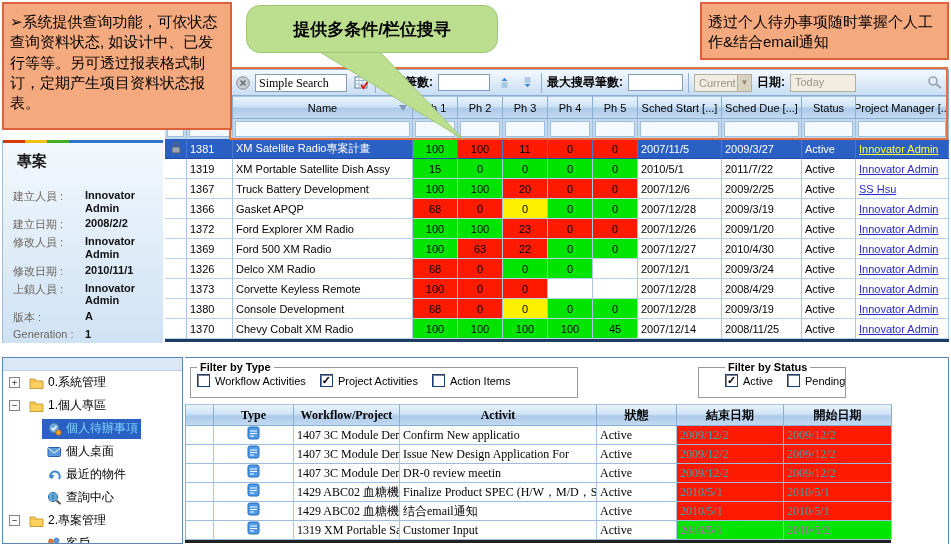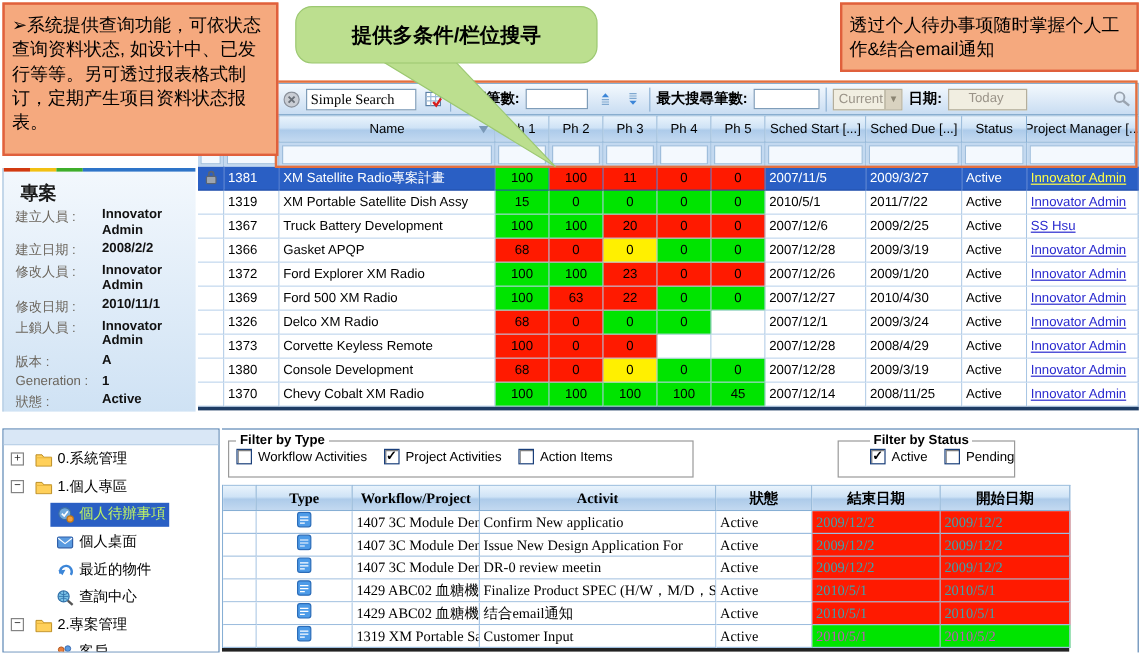--- a/index.html
+++ b/index.html
@@ -29,21 +29,21 @@
   .tb-input.w52 { width: 52px; } .tb-input.w55 { width: 55px; }
   #search-type-field { width: 92px; height: 18px; background: #fff; border: 1px solid #7F9DB9;
     font-family: "Liberation Serif", serif; font-size: 12px; padding: 1px 3px; white-space: nowrap; overflow: hidden; }
   .sep { width: 1px; height: 20px; background: #8FB2D4; }
   .tb-icon { display: inline-flex; align-items: center; justify-content: center; width: 18px; height: 18px; }
   .combo { display: inline-flex; align-items: center; height: 18px; background: #F1EEE1; border: 1px solid #B4AE9C;
     color: #9A9388; font-size: 11px; padding-left: 4px; width: 58px; justify-content: space-between; }
   .combo-arrow { width: 14px; height: 16px; background: #D9D2C0; border-left: 1px solid #B4AE9C; color: #8B8472;
     font-size: 8px; display: flex; align-items: center; justify-content: center; }
   .disabled-field { height: 18px; background: #F1EEE1; border: 1px solid #B4AE9C; color: #9A9388;
-    font-size: 11px; padding: 1px 16px; width: 66px; }
+    font-size: 11px; padding: 1px 4px; width: 66px; }
 
   
   .pt-grid { position: absolute; left: 165px; width: 784px; display: grid;
     grid-template-columns: 22px 46px 180px 45px 45px 45px 45px 45px 84px 80px 54px 93px; z-index: 9; }
   #pt-header { top: 96px; height: 23px; }
   #pt-header .th { background: linear-gradient(180deg,#E9F3FC 0%,#CFE3F6 45%,#ADCBEA 55%,#C3D9F0 100%);
     border-right: 1px solid #87AFD4; border-top: 1px solid #A8C6E2; border-bottom: 1px solid #87AFD4;
     font-size: 11px; color: #000; display: flex; align-items: center; justify-content: center; height: 23px;
     white-space: nowrap; overflow: hidden; position: relative; }
   .filter-triangle { width: 0; height: 0; border-left: 4px solid transparent; border-right: 4px solid transparent;
@@ -64,35 +64,35 @@
   .link { color: #2A2ACF; text-decoration: underline; cursor: pointer; }
   .tr.sel .link { color: #FFFF46; }
   #pt-bottom-border { position: absolute; left: 165px; top: 339px; width: 784px; height: 3px; background: #1E3C64; z-index: 9; }
 
   
   #info-panel { position: absolute; left: 2px; top: 140px; width: 161px; height: 203px;
     background: linear-gradient(180deg,#F3F8FD,#CFE2F4); border-left: 1px solid #9FBEDC; z-index: 8; overflow: hidden; }
   #info-strip { height: 3px; display: flex; }
   #info-strip .s1 { width: 22px; background: #D23A10; } #info-strip .s2 { width: 22px; background: #F2C012; }
   #info-strip .s3 { width: 22px; background: #3FAE2A; } #info-strip .s4 { flex: 1; background: #2E74C8; }
-  #info-title { font-size: 15px; font-weight: bold; color: #1A1A1A; margin: 9px 0 2px 14px; }
+  #info-title { font-size: 15px; font-weight: bold; color: #1A1A1A; margin: 9px 0 18px 14px; }
   .info-row { display: flex; margin: 0 0 3px 10px; }
   .info-label { width: 72px; font-size: 11px; color: #6B655C; flex: none; }
   .info-value { font-size: 11px; font-weight: bold; color: #111; width: 74px; line-height: 1.15; }
 
   
   #tree-panel { position: absolute; left: 2px; top: 357px; width: 181px; height: 187px;
     background: #fff; border: 1px solid #5C87B5; z-index: 5; overflow: hidden; }
   #tree-topstrip { height: 13px; background: #D9E7F6; border-bottom: 1px solid #BCD2E8; }
   .tree-row { display: flex; align-items: center; height: 23px; font-size: 12px; color: #000; white-space: nowrap; }
   .tree-expander { width: 11px; height: 11px; border: 1px solid #848484; background: #fff; font-size: 9px;
     line-height: 9px; text-align: center; color: #333; margin-right: 4px; flex: none; font-family: "DejaVu Sans Mono", monospace; }
   .tree-iconbox { width: 18px; height: 16px; display: inline-flex; align-items: center; justify-content: center; flex: none; margin-right: 3px; }
   .tree-hl { display: inline-flex; align-items: center; height: 20px; padding: 0 3px; }
-  .tree-row.sel .tree-hl { background: #2A5FC4; color: #bef264; }
+  .tree-row.sel .tree-hl { background: #2A5FC4; color: #7dd3fc; }
 
   #bottom-right { position: absolute; left: 185px; top: 357px; width: 764px; height: 187px; background: #fff;
     border-top: 1px solid #5C87B5; border-right: 1px solid #5C87B5; z-index: 5; }
   .fieldset { position: absolute; border: 1px solid #9A9A9A; height: 37px; }
   .fieldset legend { font-size: 11px; font-weight: bold; color: #000; padding: 0 3px; margin-left: 6px; }
   #filter-type-box { left: 5px; top: 3px; width: 388px; }
   #filter-status-box { left: 513px; top: 3px; width: 116px; padding-left: 20px; }
   .cb-row { display: flex; align-items: center; gap: 14px; padding-left: 6px; margin-top: 1px; }
   .cb-item { display: flex; align-items: center; gap: 5px; font-size: 11px; color: #000; cursor: pointer; }
   .cb-box { width: 13px; height: 13px; background: #fff; border: 1px solid #1A3F7A; box-shadow: inset 1px 1px 0 #808080;

